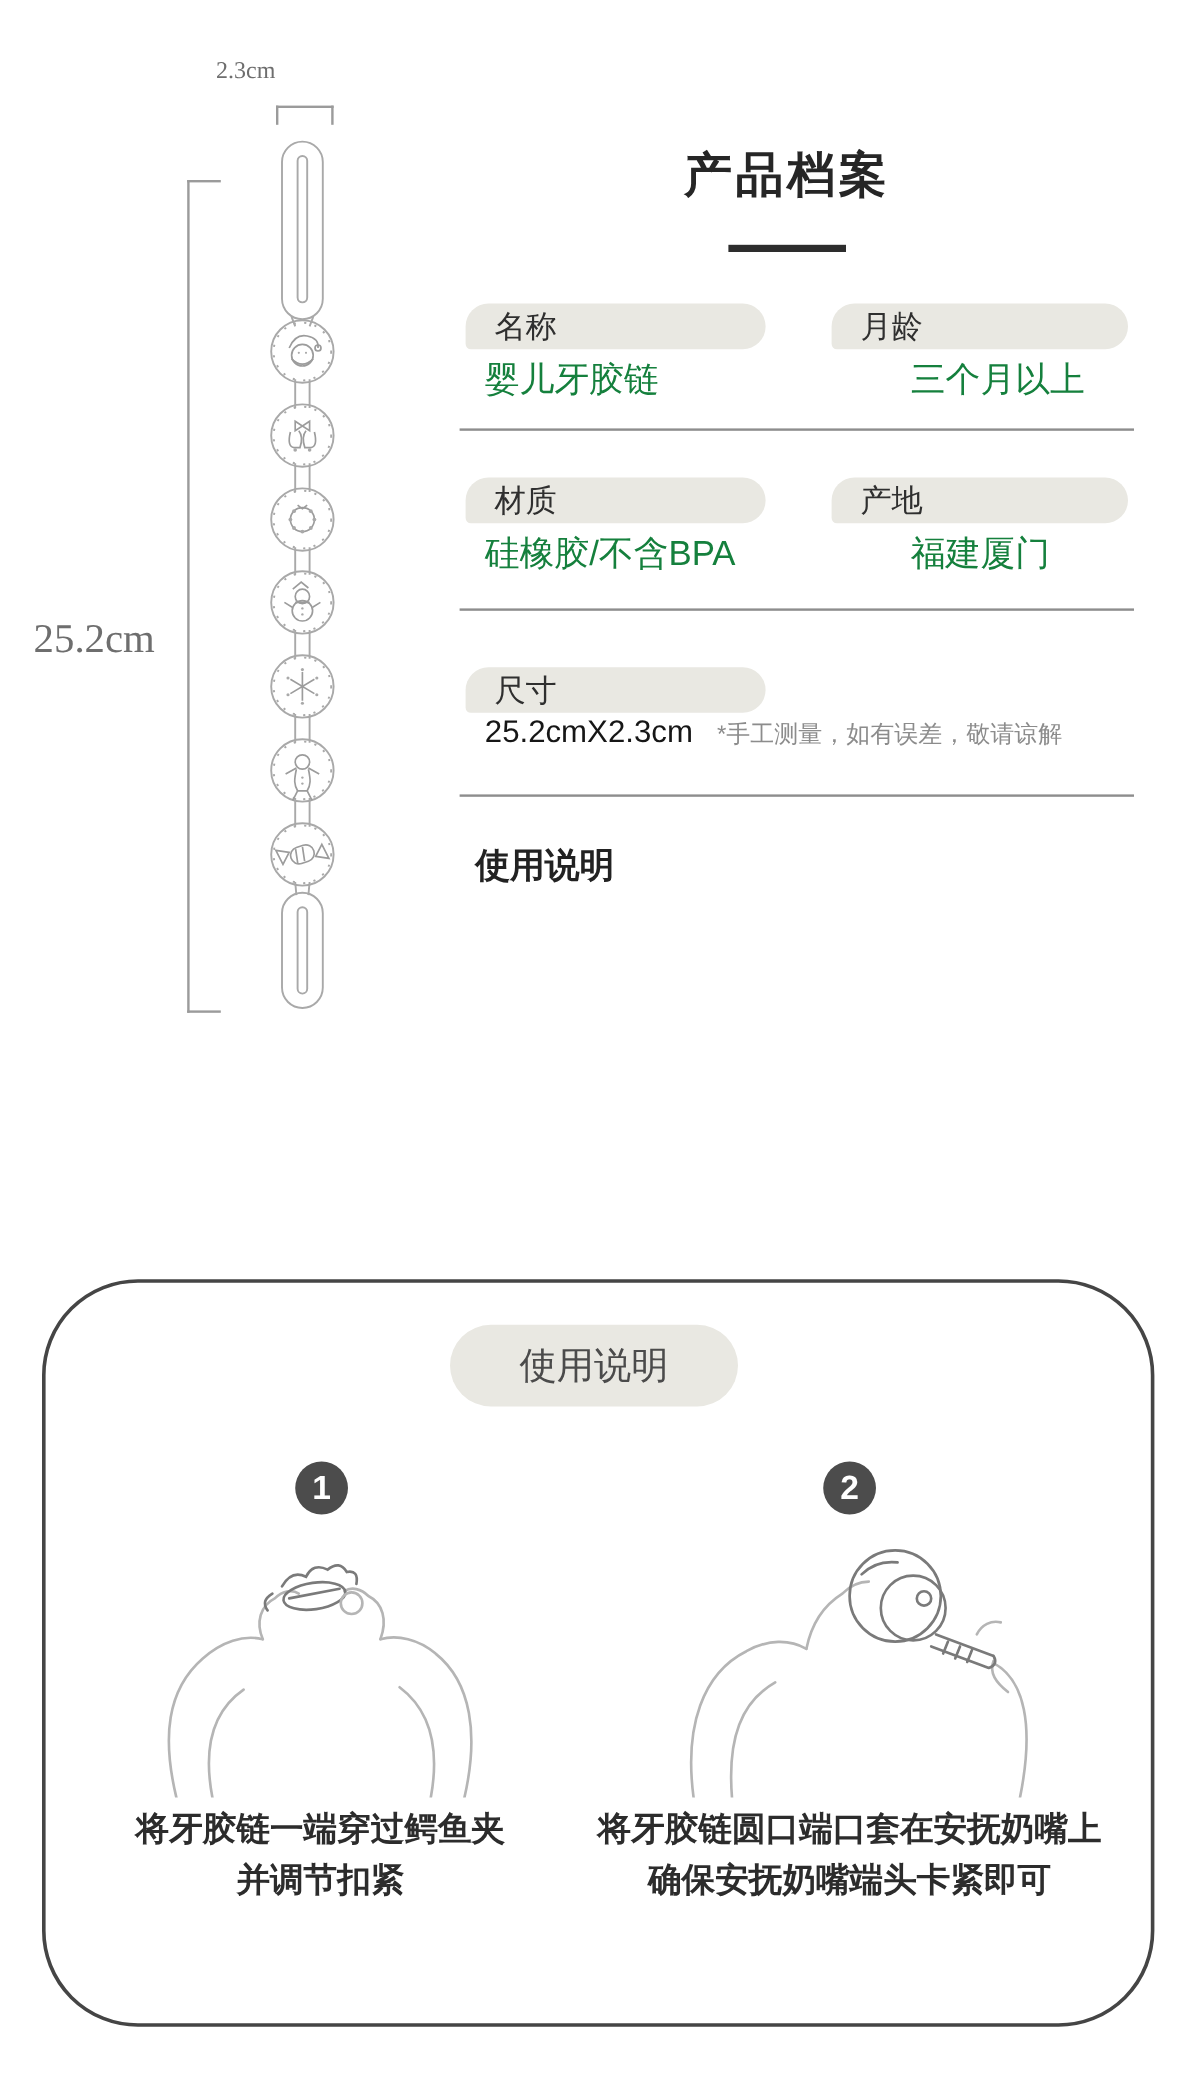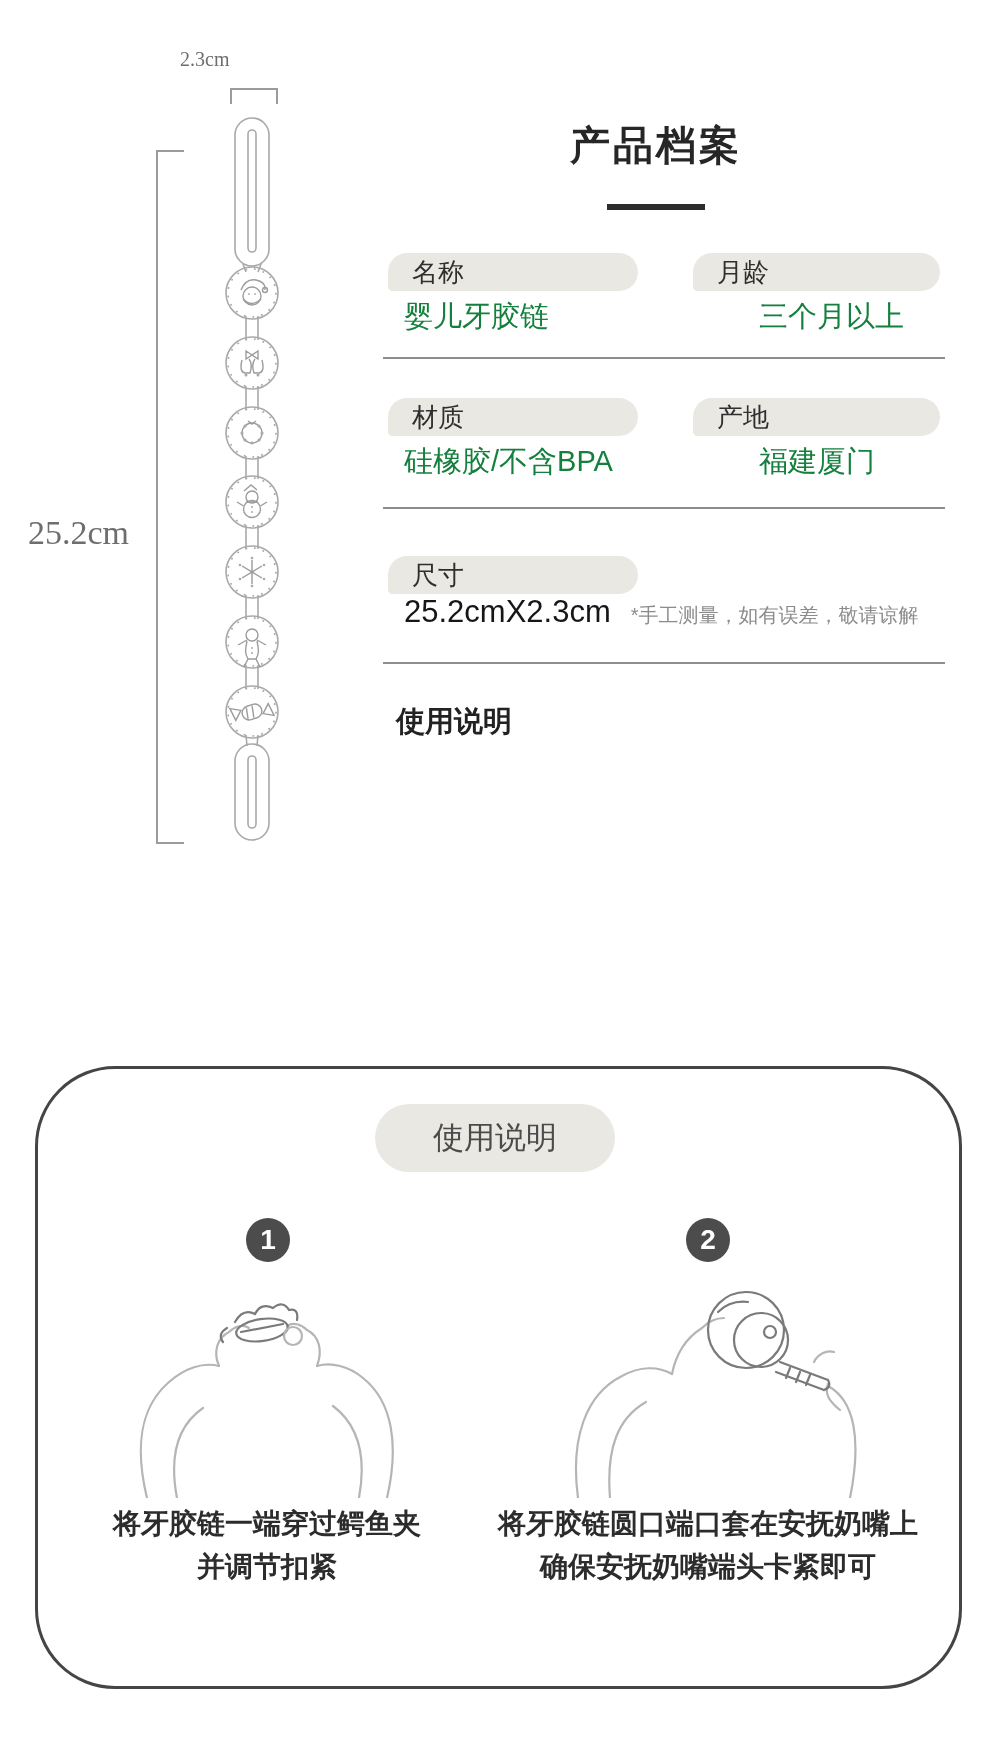--- a/index.html
+++ b/index.html
@@ -23,21 +23,21 @@
 
   .pill{background:#e9e8e2;border-radius:26px 26px 26px 6px;height:38px;box-sizing:border-box;
         display:flex;align-items:center;padding:0 24px;font-size:26px;color:#2f2f2f;}
   .pill-l{left:388px;width:250px;text-align:center;}
   .pill-r{left:693px;width:247px;}
   .val{font-size:29px;color:#15803d;}
   .val-l{left:404px;}
   .val-r{left:715px;margin-left:44px;}
   .divider{left:383px;width:562px;border-top:2px solid #8d8d8d;}
   .size-row{left:404px;top:594px;display:flex;align-items:baseline;gap:20px;}
-  .size-val{font-size:31px;font-weight:500;color:#161616;}
+  .size-val{font-size:26px;font-weight:500;color:#161616;}
   .size-note{font-size:20px;color:#8c8c8c;}
 
   .usage-h{left:396px;top:702px;font-size:29px;font-weight:600;color:#222;}
   .usage{left:354px;top:748px;width:624px;font-size:24px;color:#3c3c3c;line-height:38px;}
   .usage .indent{padding-left:14px;}
 
   
   .install-box{left:35px;top:1066px;width:927px;height:623px;border:3px solid #454545;
                border-radius:80px;box-sizing:border-box;background:#fff;}
   .install-pill{left:375px;top:1104px;width:240px;height:68px;border-radius:34px;background:#e9e8e2;

